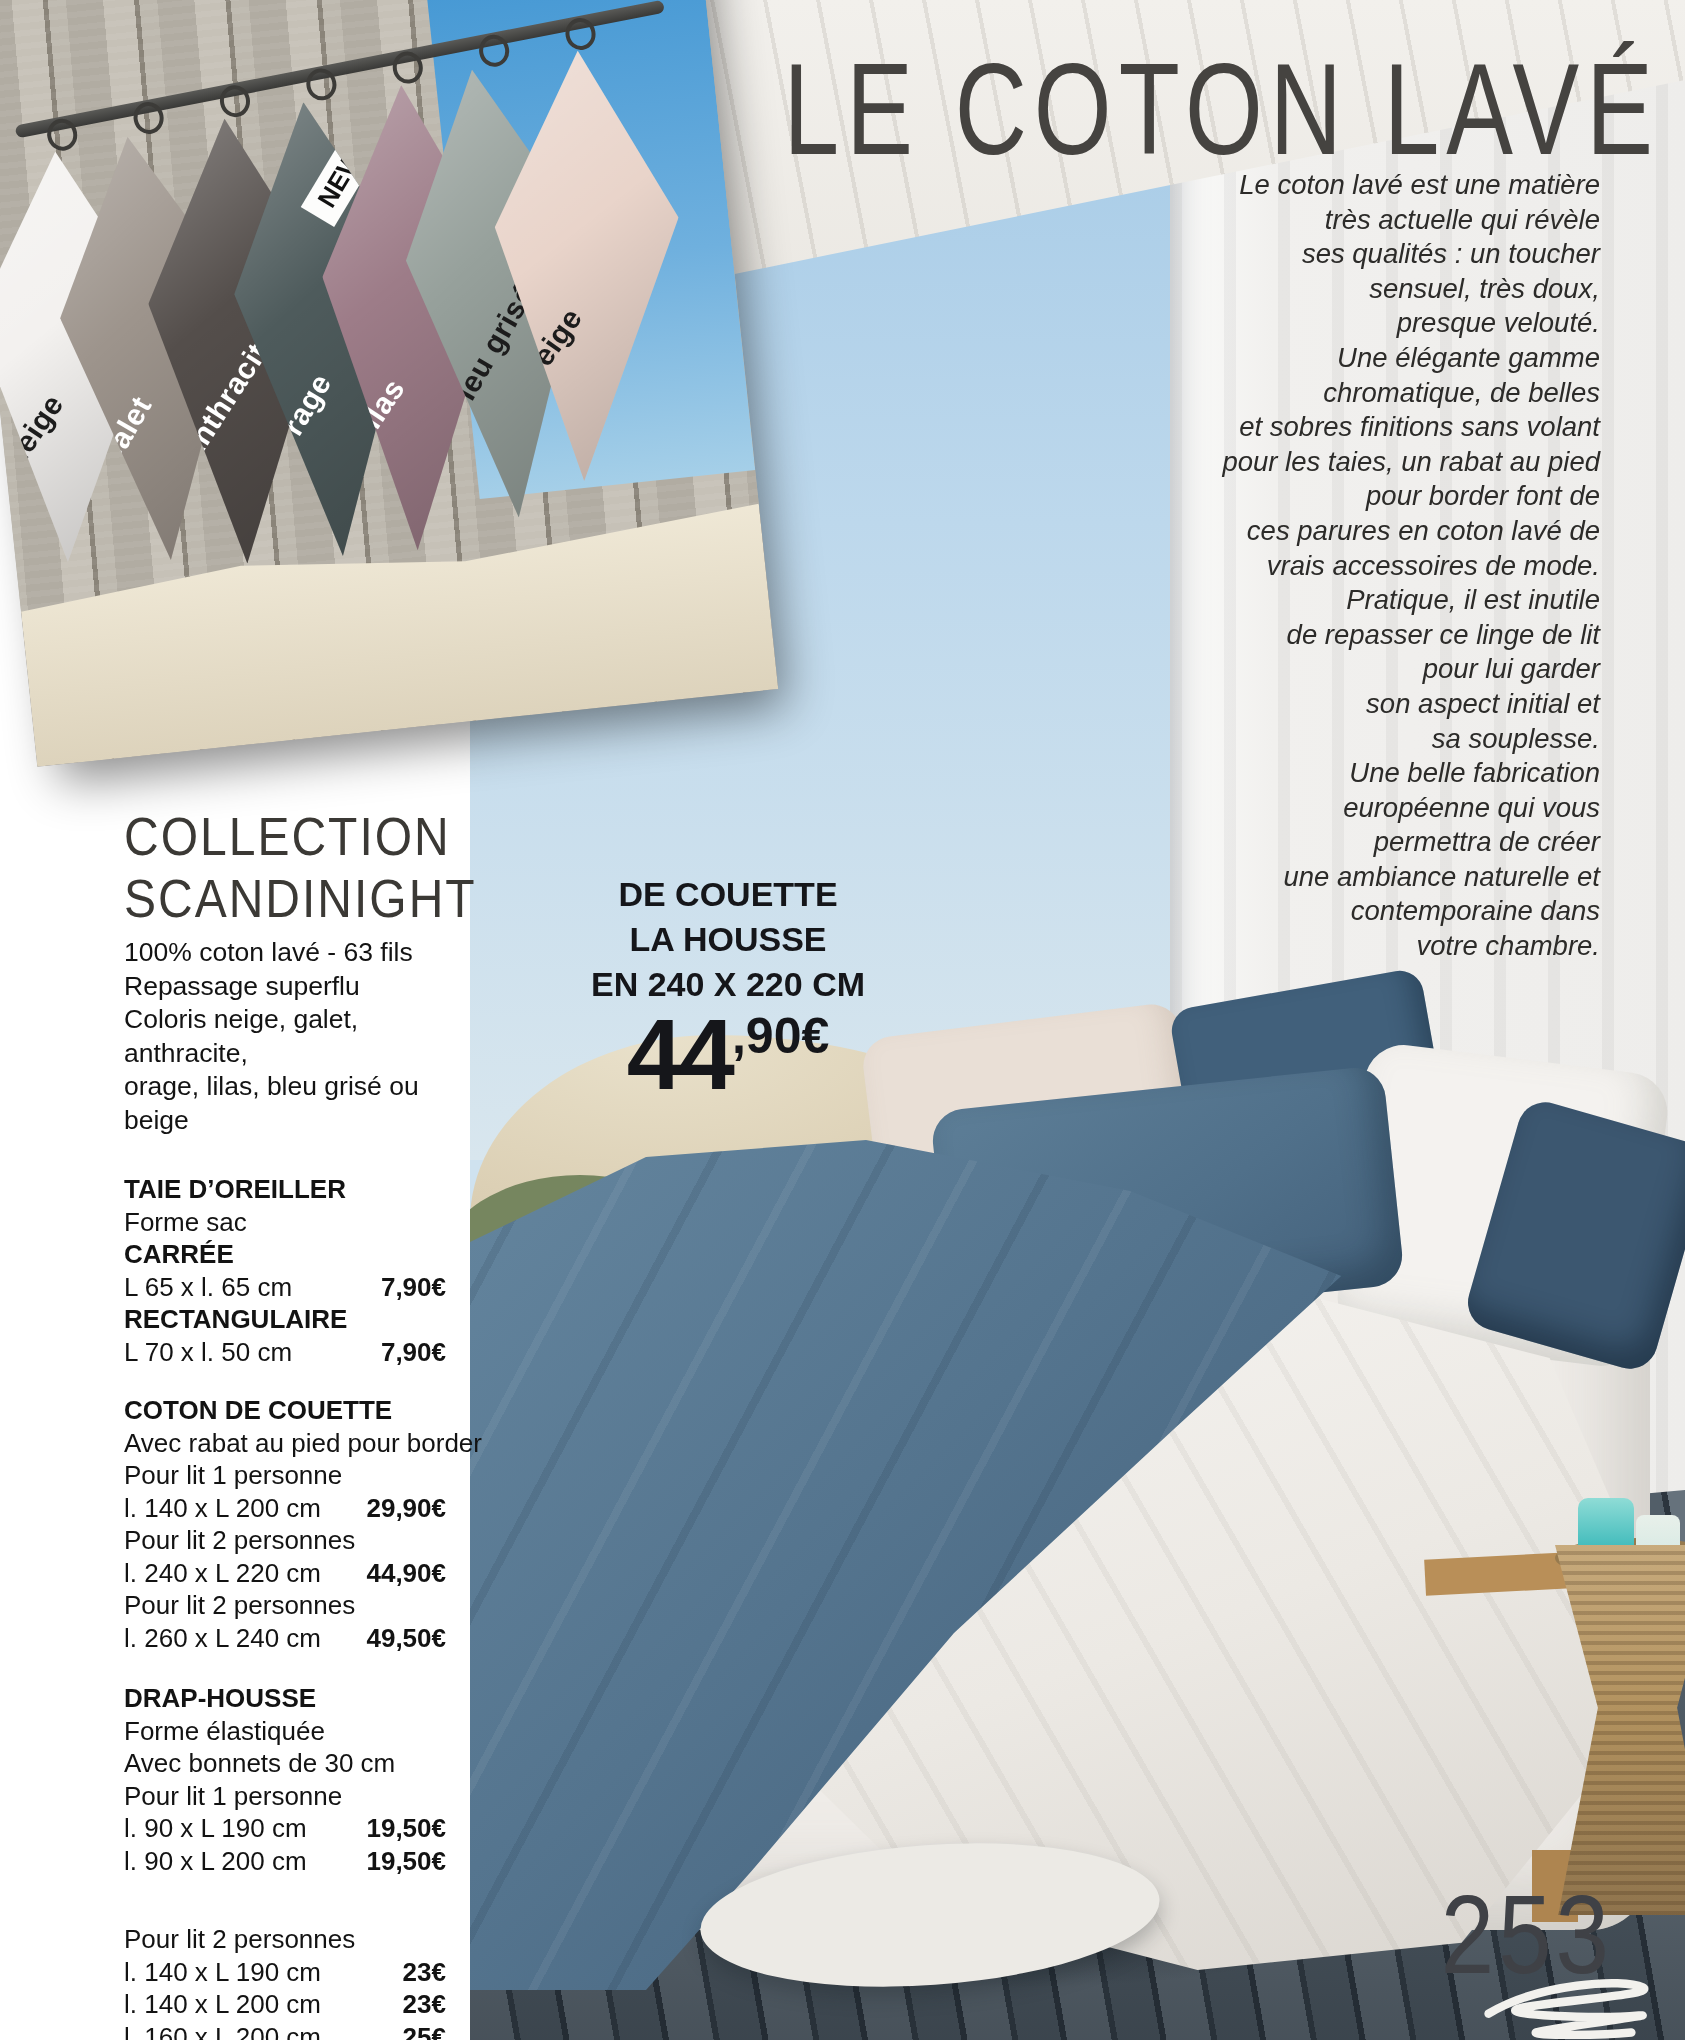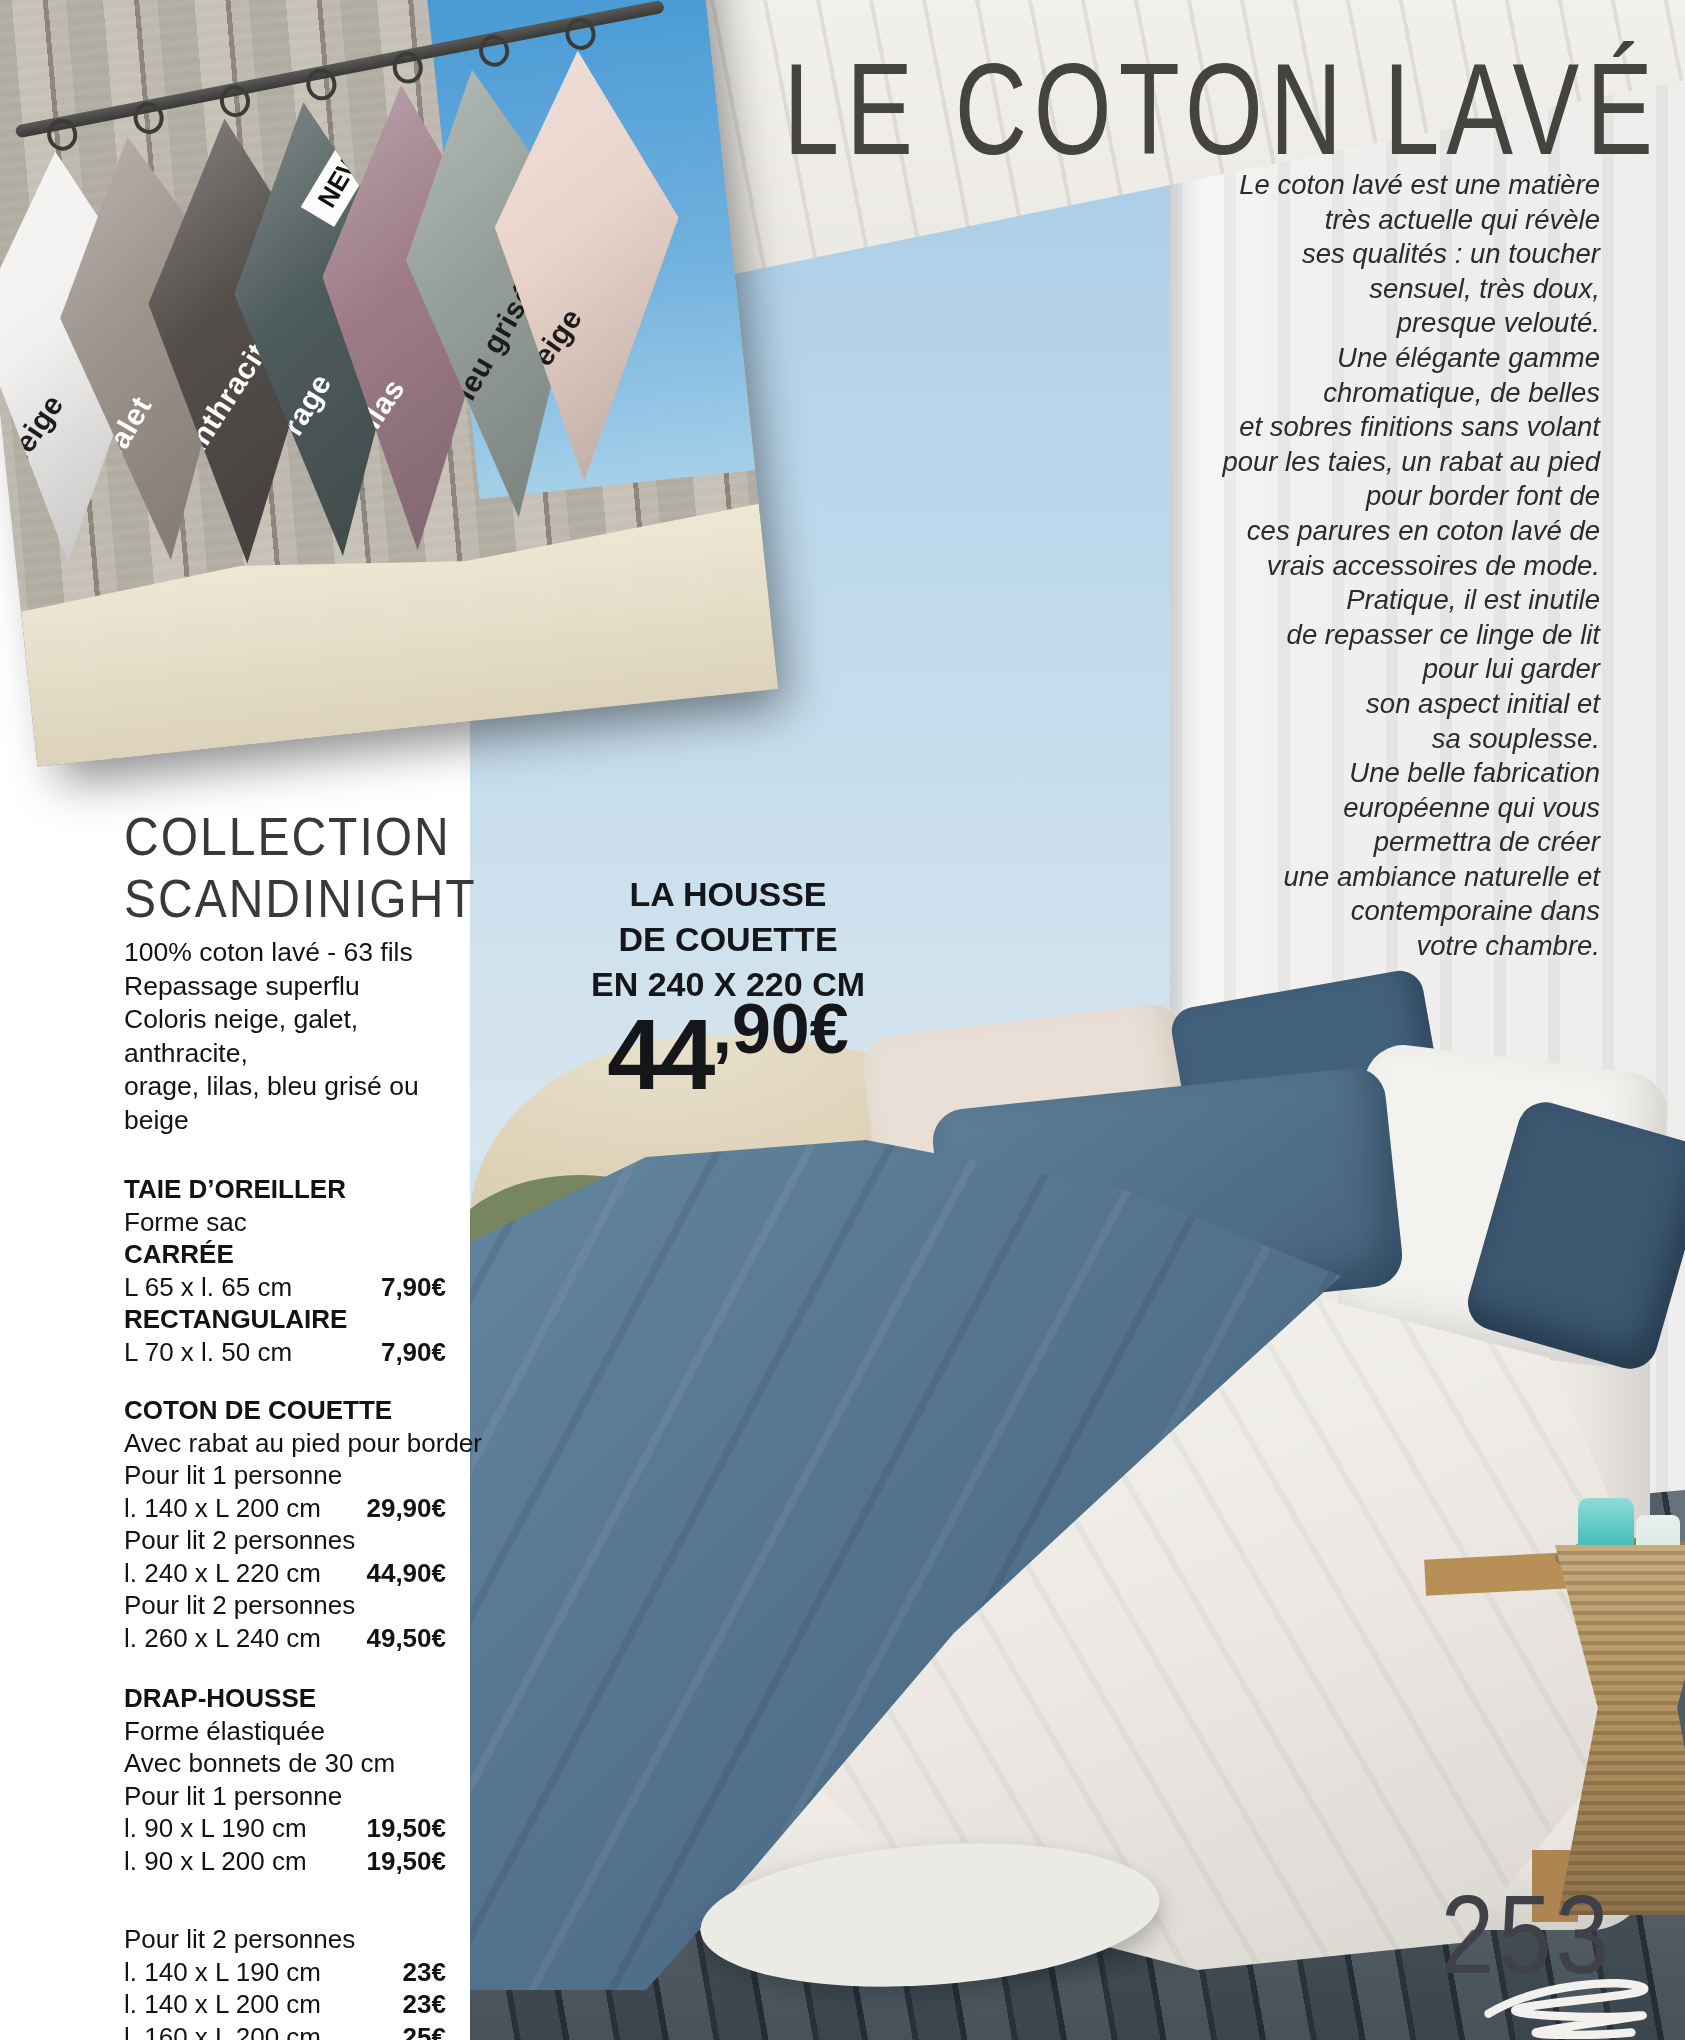--- a/index.html
+++ b/index.html
@@ -106,21 +106,21 @@
   
   .title{position:absolute;top:34px;right:25px;margin:0;z-index:5;
        font-size:100px;font-weight:300;letter-spacing:7px;color:#454340;
        transform:scaleY(1.3);transform-origin:top right;white-space:nowrap;}
   .intro{position:absolute;right:85px;top:168px;width:560px;z-index:5;text-align:right;
        font-style:italic;font-size:27.5px;line-height:34.6px;color:#2c2b29;}
   .promo{position:absolute;left:560px;top:872px;width:336px;z-index:5;text-align:center;
        color:#15161a;font-size:34px;font-weight:bold;line-height:45px;}
   .price-line{margin-top:2px;line-height:90px;}
   .price-int{font-size:100px;font-weight:bold;letter-spacing:-3px;margin-top:28px;}
-  .price-sup{font-size:70px;font-weight:bold;position:relative;top:-36px;}
+  .price-sup{font-size:50px;font-weight:bold;position:relative;top:-36px;}
   .left-col{position:absolute;left:124px;top:806px;width:322px;z-index:5;color:#131313;
        font-size:26px;line-height:32.5px;white-space:nowrap;}
   .coll-title{font-size:48px;font-weight:300;letter-spacing:2px;color:#3b3935;line-height:62px;
        transform:scaleY(1.1);transform-origin:left center;}
   .coll-details{margin-top:6px;font-size:26.5px;line-height:33.5px;}
   .sec-taie{margin-top:36px;}
   .sec-housse{margin-top:26px;}
   .sec-drap{margin-top:28px;}
   .sec-drap2{margin-top:46px;}
   .pr-row{display:flex;justify-content:space-between;}
@@ -228,22 +228,22 @@
 son aspect initial et
 sa souplesse.
 Une belle fabrication
 européenne qui vous
 permettra de créer
 une ambiance naturelle et
 contemporaine dans
 votre chambre.</div>
 
   <div class="promo">
+    <div>DE COUETTE</div>
     <div>LA HOUSSE</div>
-    <div>DE COUETTE</div>
     <div>EN 240 X 220 CM</div>
     <div class="price-line">
       <span class="price-int">44</span><span class="price-sup">,90€</span>
     </div>
   </div>
 
   <div class="left-col">
     <div class="coll-title">COLLECTION</div>
     <div class="coll-title">SCANDINIGHT</div>
     <div class="coll-details preline">100% coton lavé - 63 fils

